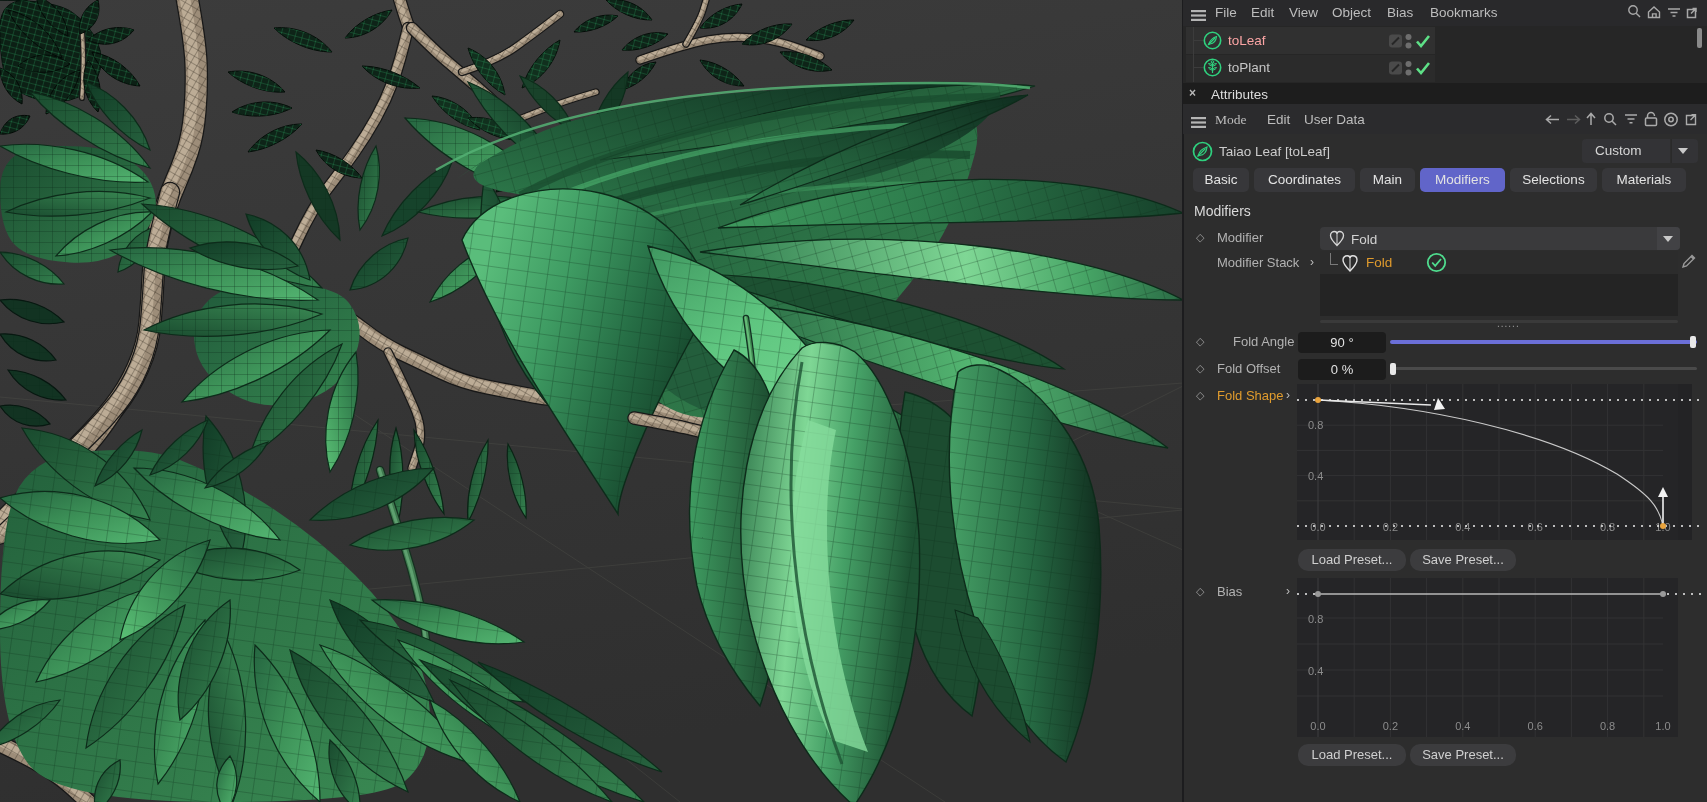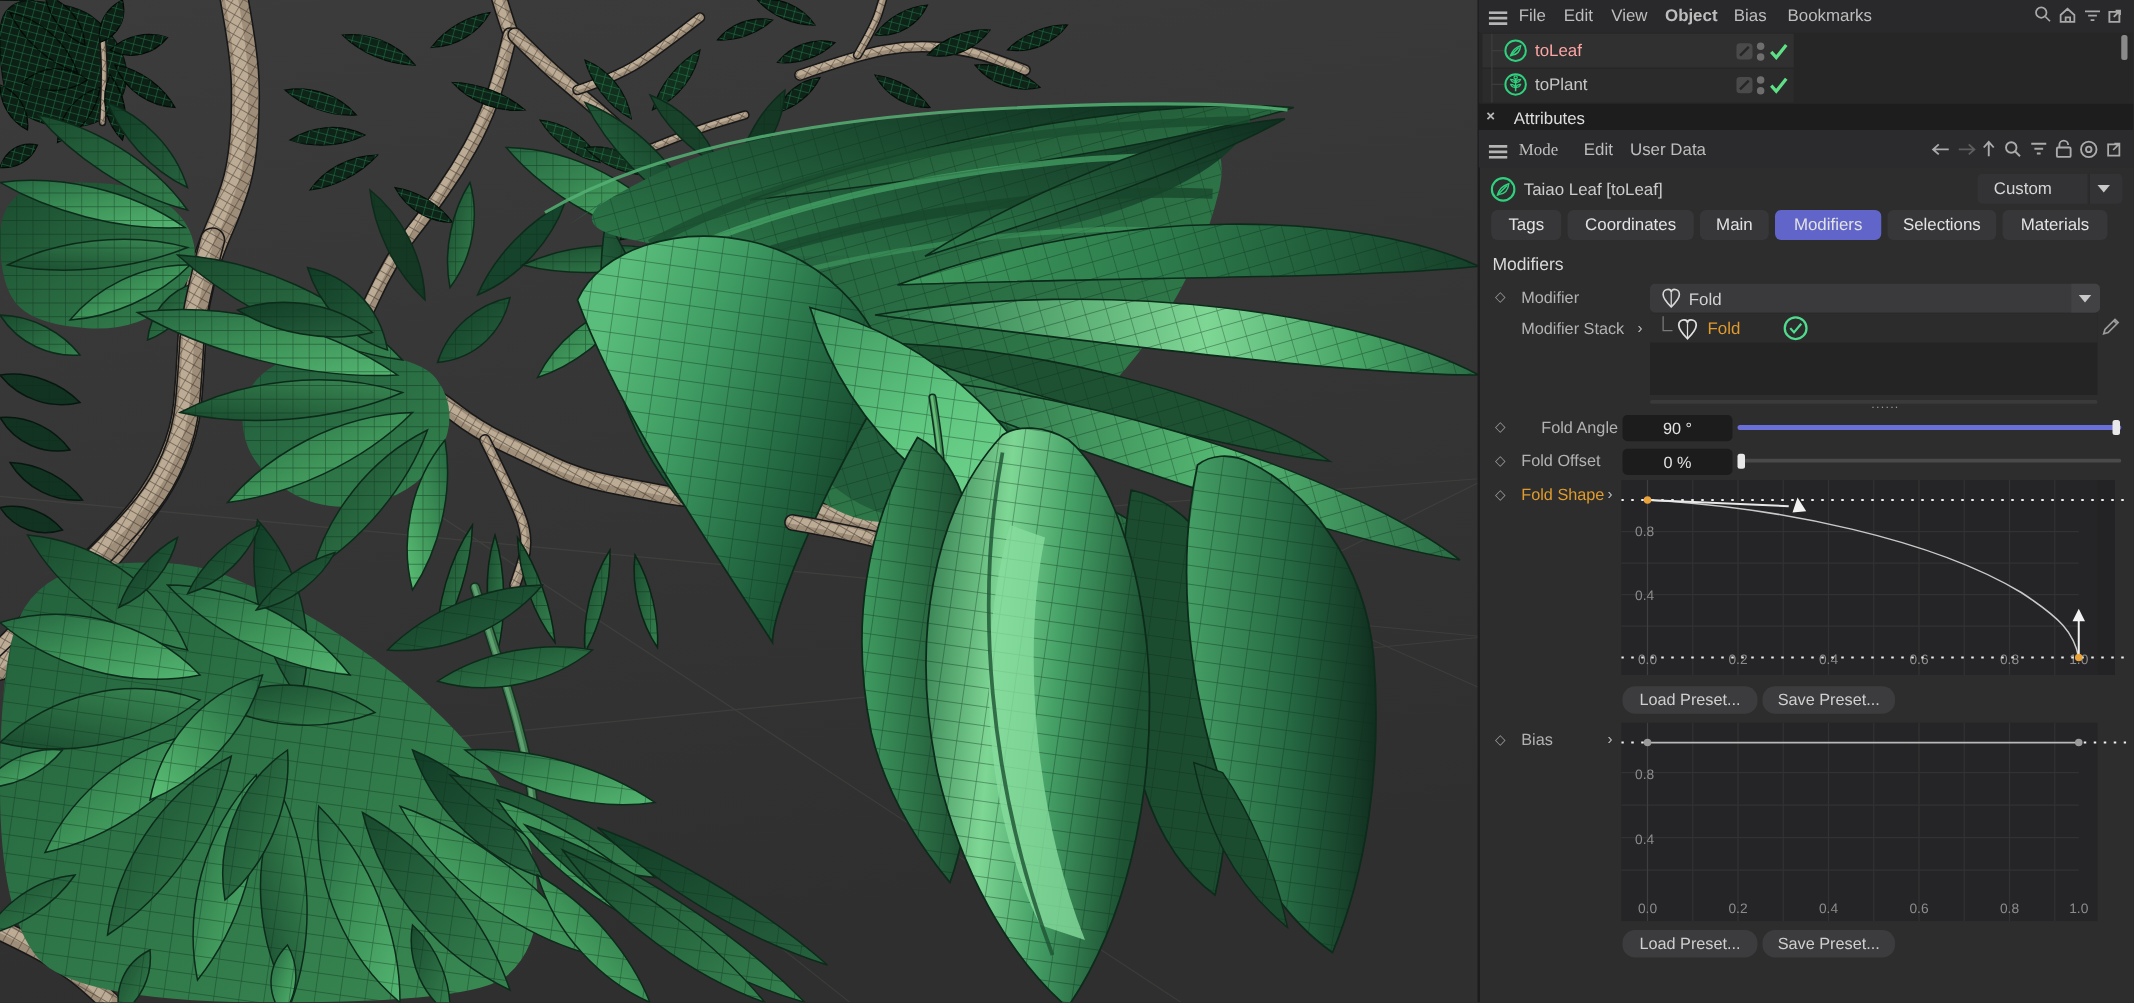--- a/index.html
+++ b/index.html
@@ -458,21 +458,21 @@
           <g fill="#b5b5b5">
             <rect x="0" y="0" width="15" height="2.2"></rect>
             <rect x="0" y="4.4" width="15" height="2.2"></rect>
             <rect x="0" y="8.8" width="15" height="2.2"></rect>
           </g>
         </svg>
   </div>
   <div class="abs menu" style="left:32px;top:5px;">File</div>
   <div class="abs menu" style="left:68px;top:5px;">Edit</div>
   <div class="abs menu" style="left:106px;top:5px;">View</div>
-  <div class="abs menu" style="left:149px;top:5px;font-weight:bold;">Object</div>
+  <div class="abs menu" style="left:149px;top:5px;">Object</div>
   <div class="abs menu" style="left:204px;top:5px;">Bias</div>
   <div class="abs menu" style="left:247px;top:5px;">Bookmarks</div>
   <div class="abs" style="left:444px;top:4px;">
     <svg width="76" height="16" fill="none" stroke="#a8a8a8" stroke-width="1.4">
       <circle cx="6" cy="6" r="4.2"></circle>
           <line x1="9.2" y1="9.2" x2="13" y2="13"></line>
       <path d="M21.5 13.5 v-5.5 l5.5,-5 5.5,5 v5.5 z M25.5 13.5 v-3.6 h3.6 v3.6"></path>
       <path d="M41 5 h12 M43.5 8.5 h7 M45.5 12 h3"></path>
       <path d="M60.5 5.5 v8 h8 v-8 z M64 9.5 l4.5,-4.5 M65.5 4.5 h3.5 v3.5" stroke-width="1.5"></path>
     </svg>
@@ -569,21 +569,21 @@
       <path d="M6 15 C7.5 10,9.5 8,15 6 C14.5 11,12 14,7.5 14.5 Z" stroke="#2fd07e" stroke-width="1.2"></path>
       <line x1="6" y1="15" x2="13.5" y2="7.5" stroke="#2fd07e" stroke-width="1.2"></line>
     </svg>
   </div>
   <div class="abs" style="left:36px;top:144px;color:#cccccc;font-size:13.5px;">Taiao Leaf [toLeaf]</div>
   <div class="abs" style="left:399px;top:139px;width:88px;height:24px;background:#333336;border-radius:4px 0 0 4px;"></div>
   <div class="abs" style="left:412px;top:143px;color:#d6d6d6;font-size:13.5px;">Custom</div>
   <div class="abs" style="left:488px;top:139px;width:26px;height:24px;background:#333336;border-left:1px solid #2a2a2a;border-radius:0 4px 4px 0;"></div>
   <div class="abs" style="left:495px;top:148px;width:0;height:0;border-left:5px solid transparent;border-right:5px solid transparent;border-top:6px solid #c9c9c9;"></div>
 
-  <div class="tab" style="left:10px;width:56px;">Tags</div>
+  <div class="tab" style="left:10px;width:56px;">Basic</div>
   <div class="tab" style="left:71px;width:101px;">Coordinates</div>
   <div class="tab" style="left:177px;width:55px;">Main</div>
   <div class="tab" style="left:237px;width:85px;background:#6165c9;">Modifiers</div>
   <div class="tab" style="left:327px;width:87px;">Selections</div>
   <div class="tab" style="left:419px;width:84px;">Materials</div>
 
   <div class="abs" style="left:11px;top:203px;color:#dadada;font-size:14px;">Modifiers</div>
 
   <div class="abs dia" style="left:13px;top:231px;">◇</div>
   <div class="abs lbl" style="left:34px;top:230px;">Modifier</div>

